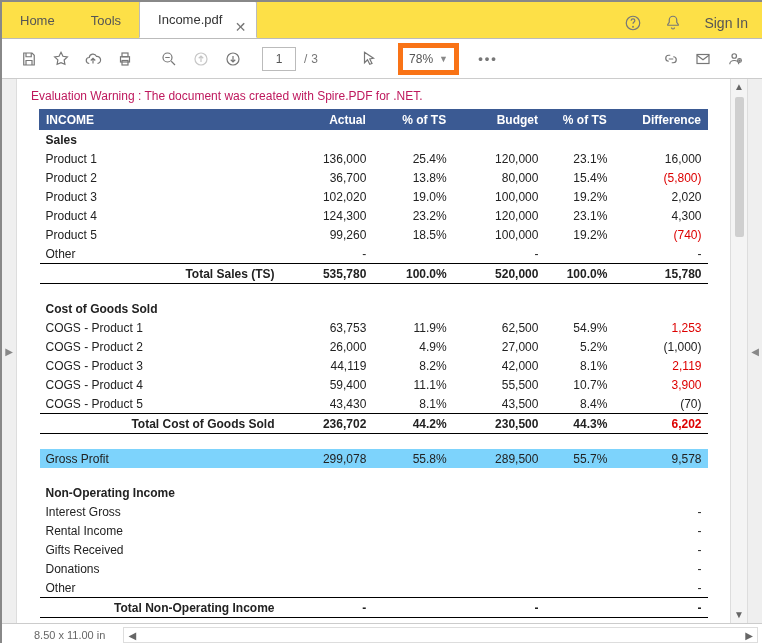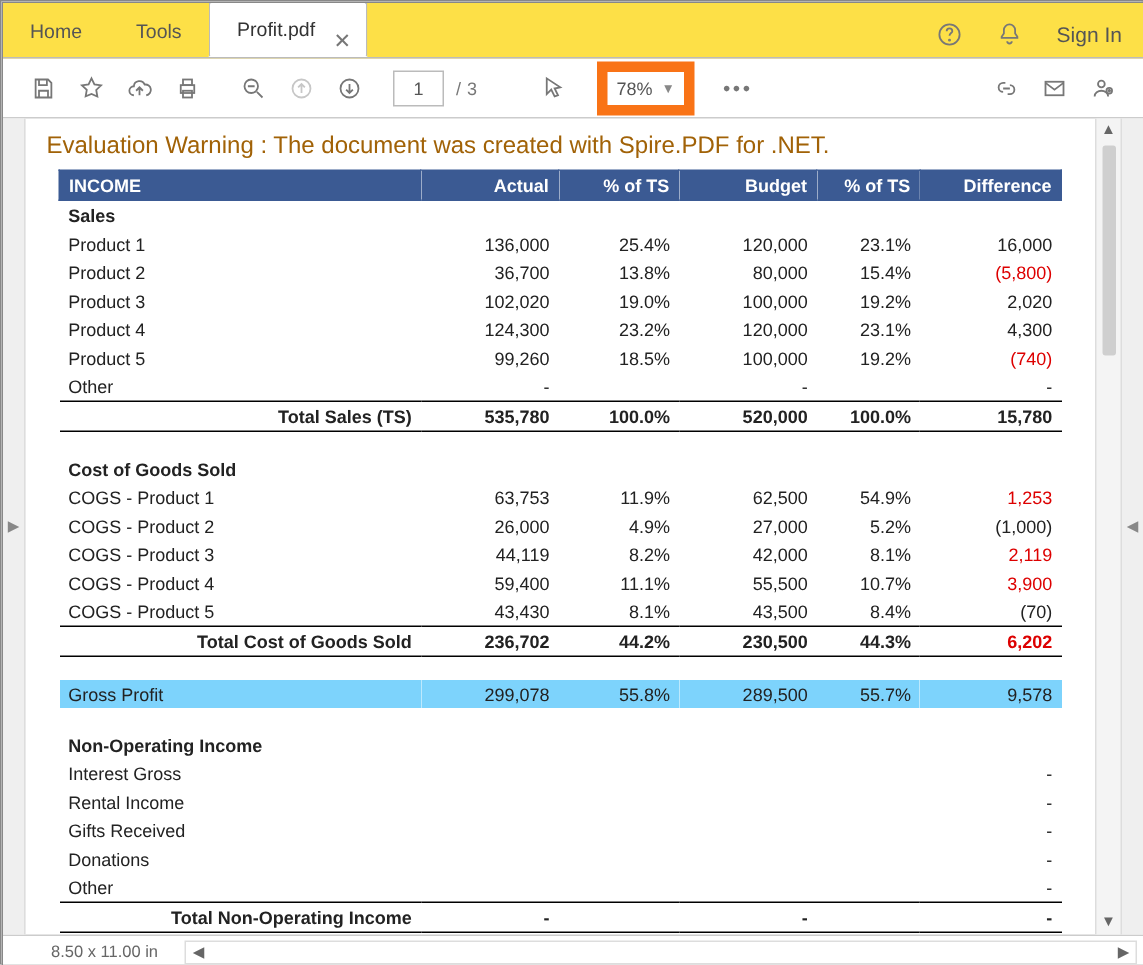--- a/index.html
+++ b/index.html
@@ -15,31 +15,31 @@
   .signin{color:#555;font-size:14px;margin-left:6px;}
   
   .toolbar{height:39px;border-bottom:1px solid #ccc;display:flex;align-items:center;padding:0 12px;gap:2px;color:#777;}
   .toolbar .grp{display:flex;align-items:center;gap:2px;}
   .toolbar .sep{width:10px;}
   .tbtn{width:30px;height:30px;display:flex;align-items:center;justify-content:center;border-radius:3px;cursor:pointer;}
   .tbtn svg{width:18px;height:18px;stroke:#777;fill:none;stroke-width:1.6;}
   .tbtn.disabled svg{stroke:#c7c7c7;}
   .page-num-box{width:28px;height:20px;border:1px solid #bbb;text-align:center;font-size:12px;color:#555;}
   .page-of{font-size:12px;color:#777;margin:0 2px 0 6px;}
-  .zoom-box{border:7px solid #f97316;height:22px;display:flex;align-items:center;padding:0 6px;font-size:12px;color:#555;gap:6px;}
+  .zoom-box{border:5px solid #f97316;height:22px;display:flex;align-items:center;padding:0 6px;font-size:12px;color:#555;gap:6px;}
   .dots{letter-spacing:2px;font-weight:bold;color:#777;}
   
   .viewer{position:relative;height:544px;display:flex;}
   .rail{width:14px;background:#efefef;border-right:1px solid #ddd;display:flex;align-items:center;justify-content:center;color:#888;font-size:10px;}
   .rail.right{border-right:none;border-left:1px solid #ddd;}
   .doc-wrap{flex:1;overflow:hidden;position:relative;}
   .vscroll{width:16px;background:#f4f4f4;border-left:1px solid #ddd;display:flex;flex-direction:column;align-items:center;}
   .vscroll .arrow{height:16px;font-size:10px;color:#666;line-height:16px;}
   .vscroll .thumb{width:9px;height:140px;background:#cfcfcf;border-radius:2px;margin-top:2px;}
-  .warning{color:#a16207;font-size:16px;padding:10px 0 6px 14px;}
+  .warning{color:#be185d;font-size:12px;padding:10px 0 6px 14px;}
   
   .sheet{padding:0 22px 10px 22px;}
   table{border-collapse:collapse;width:100%;table-layout:fixed;}
   th,td{padding:2.5px 6px;font-size:12px;white-space:nowrap;overflow:hidden;}
   col.c0{width:210px;} col.c1{width:80px;} col.c2{width:70px;} col.c3{width:80px;} col.c4{width:60px;} col.c5{width:82px;}
   thead th{background:#3b5a93;color:#fff;font-weight:bold;text-align:right;border:1px solid #3b5a93;}
   thead th:first-child{text-align:left;}
   td{text-align:right;color:#222;}
   td:first-child{text-align:left;}
   tr.section td{font-weight:bold;text-align:left;}
@@ -55,21 +55,21 @@
   .hscroll .harrow{width:16px;text-align:center;color:#666;font-size:10px;}
   .hscroll .htrack{flex:1;}
 </style>
 </head>
 <body>
 
 <div class="tabs">
   <div class="tab">Home</div>
   <div class="tab">Tools</div>
   <div class="tab file active">
-    <span>Profit.pdf</span>
+    <span>Income.pdf</span>
     <span class="close">✕</span>
   </div>
   <div class="spacer"></div>
   <div class="top-right">
     <span class="tbtn">
         <svg viewBox="0 0 24 24">
           <circle cx="12" cy="12" r="9"></circle>
           <path d="M9.5 9a2.5 2.5 0 115 0c0 1.5-2.5 2-2.5 4"></path>
           <circle cx="12" cy="17" r="0.5" fill="#888"></circle>
         </svg>

